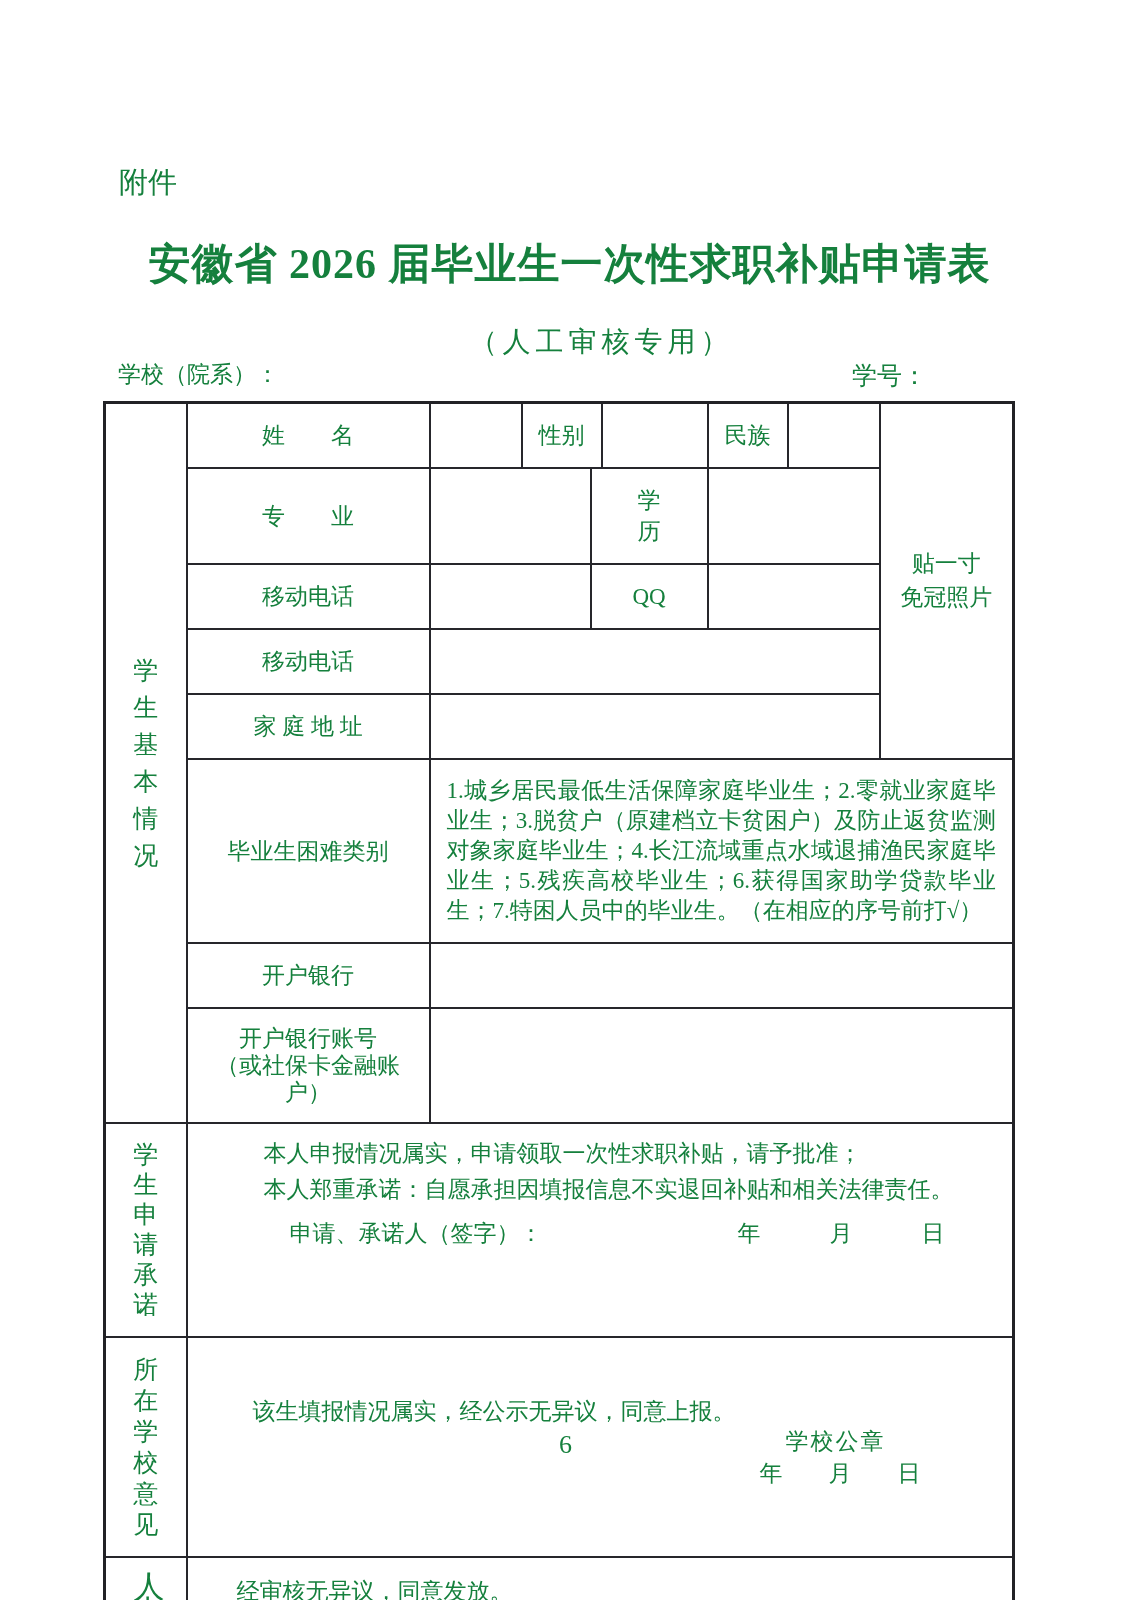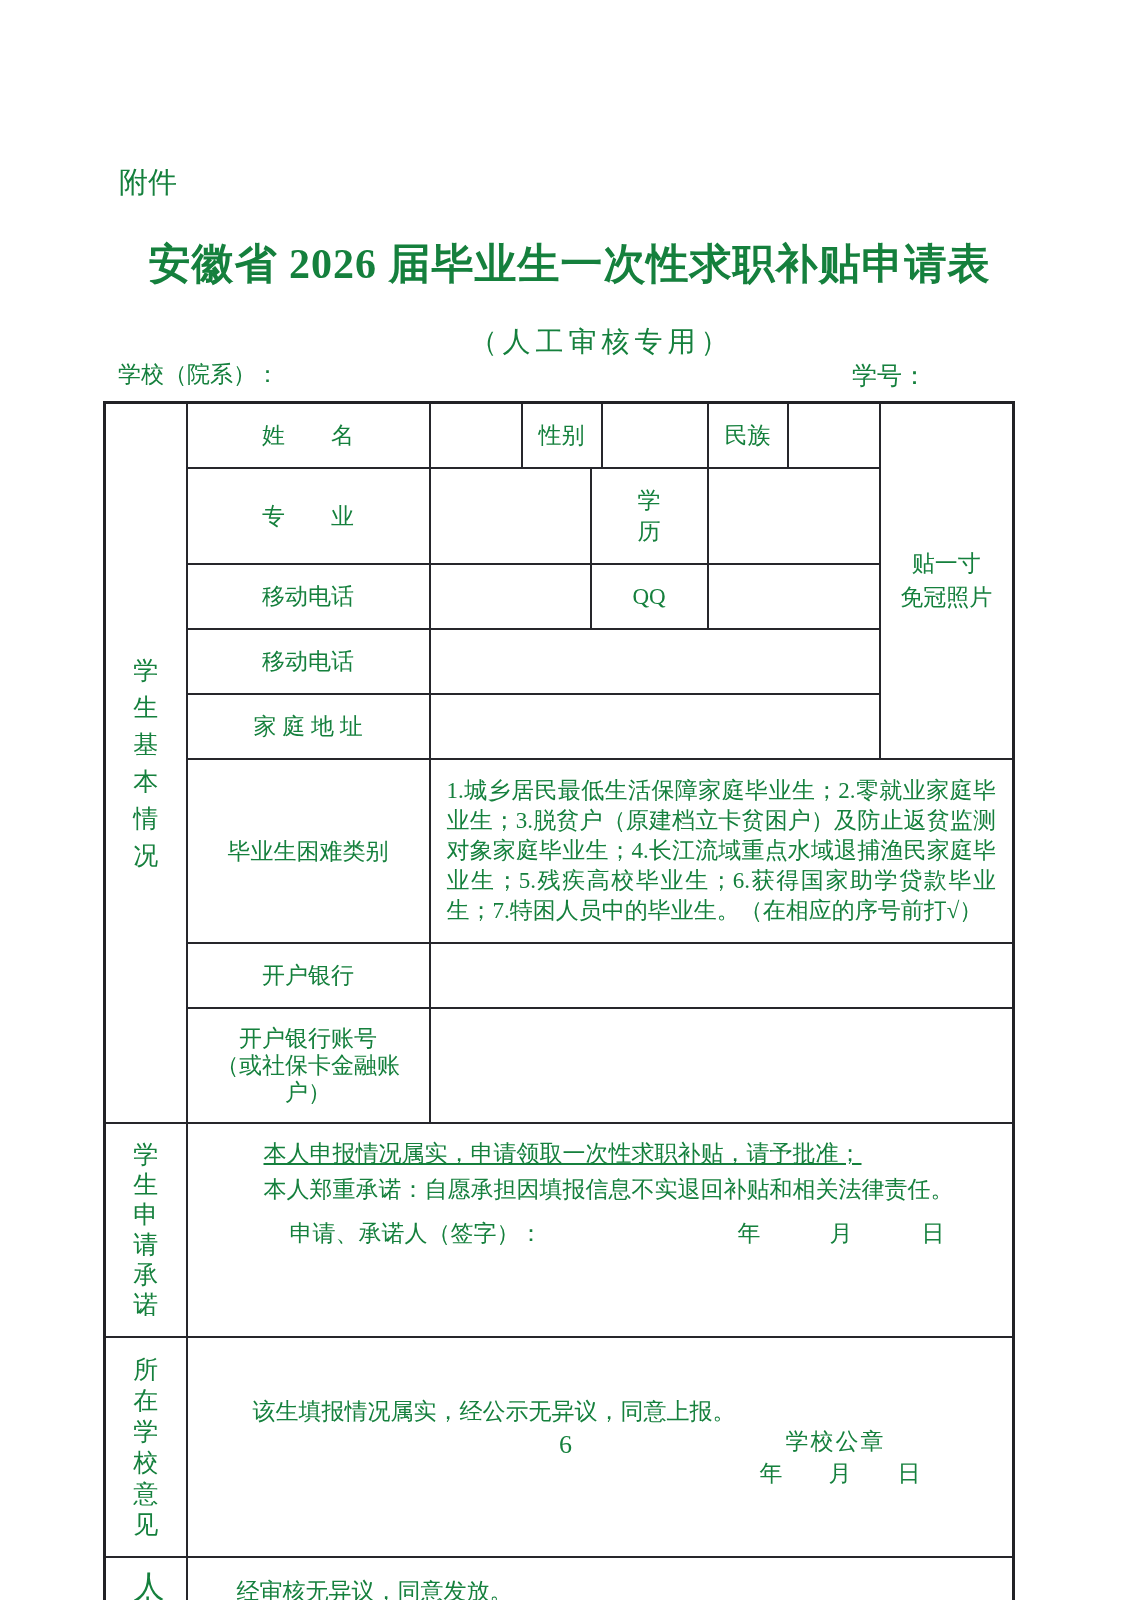--- a/index.html
+++ b/index.html
@@ -52,21 +52,21 @@
   td.acct { text-align:center; font-size:22px; }
   td.acct div { line-height:27px; }
 
   td.difficulty {
     font-size:22px; line-height:30px; text-align:justify;
     padding:4px 8px 4px 10px; vertical-align:top;
   }
 
   td.sec-content { position:relative; font-size:24px; }
   td.sec-content span { position:absolute; white-space:nowrap; }
-  .s2-line1 { left:76px;  top:14px;text-decoration:underline; }
+  .s2-line1 { left:76px;  top:14px; }
   .s2-line2 { left:76px;  top:50px; }
   .s2-sign  { left:102px; top:94px; }
   .s2-date  { left:550px; top:94px; }
   .s3-statement { left:65px;  top:58px; }
   .s3-seal      { left:598px; top:88px;  letter-spacing:2px; }
   .s3-date      { left:572px; top:120px; }
   .s4-statement { left:49px;  top:18px; }
   .s4-seal      { left:622px; top:92px;  letter-spacing:2px; }
   .s4-date      { left:576px; top:124px; }
 

